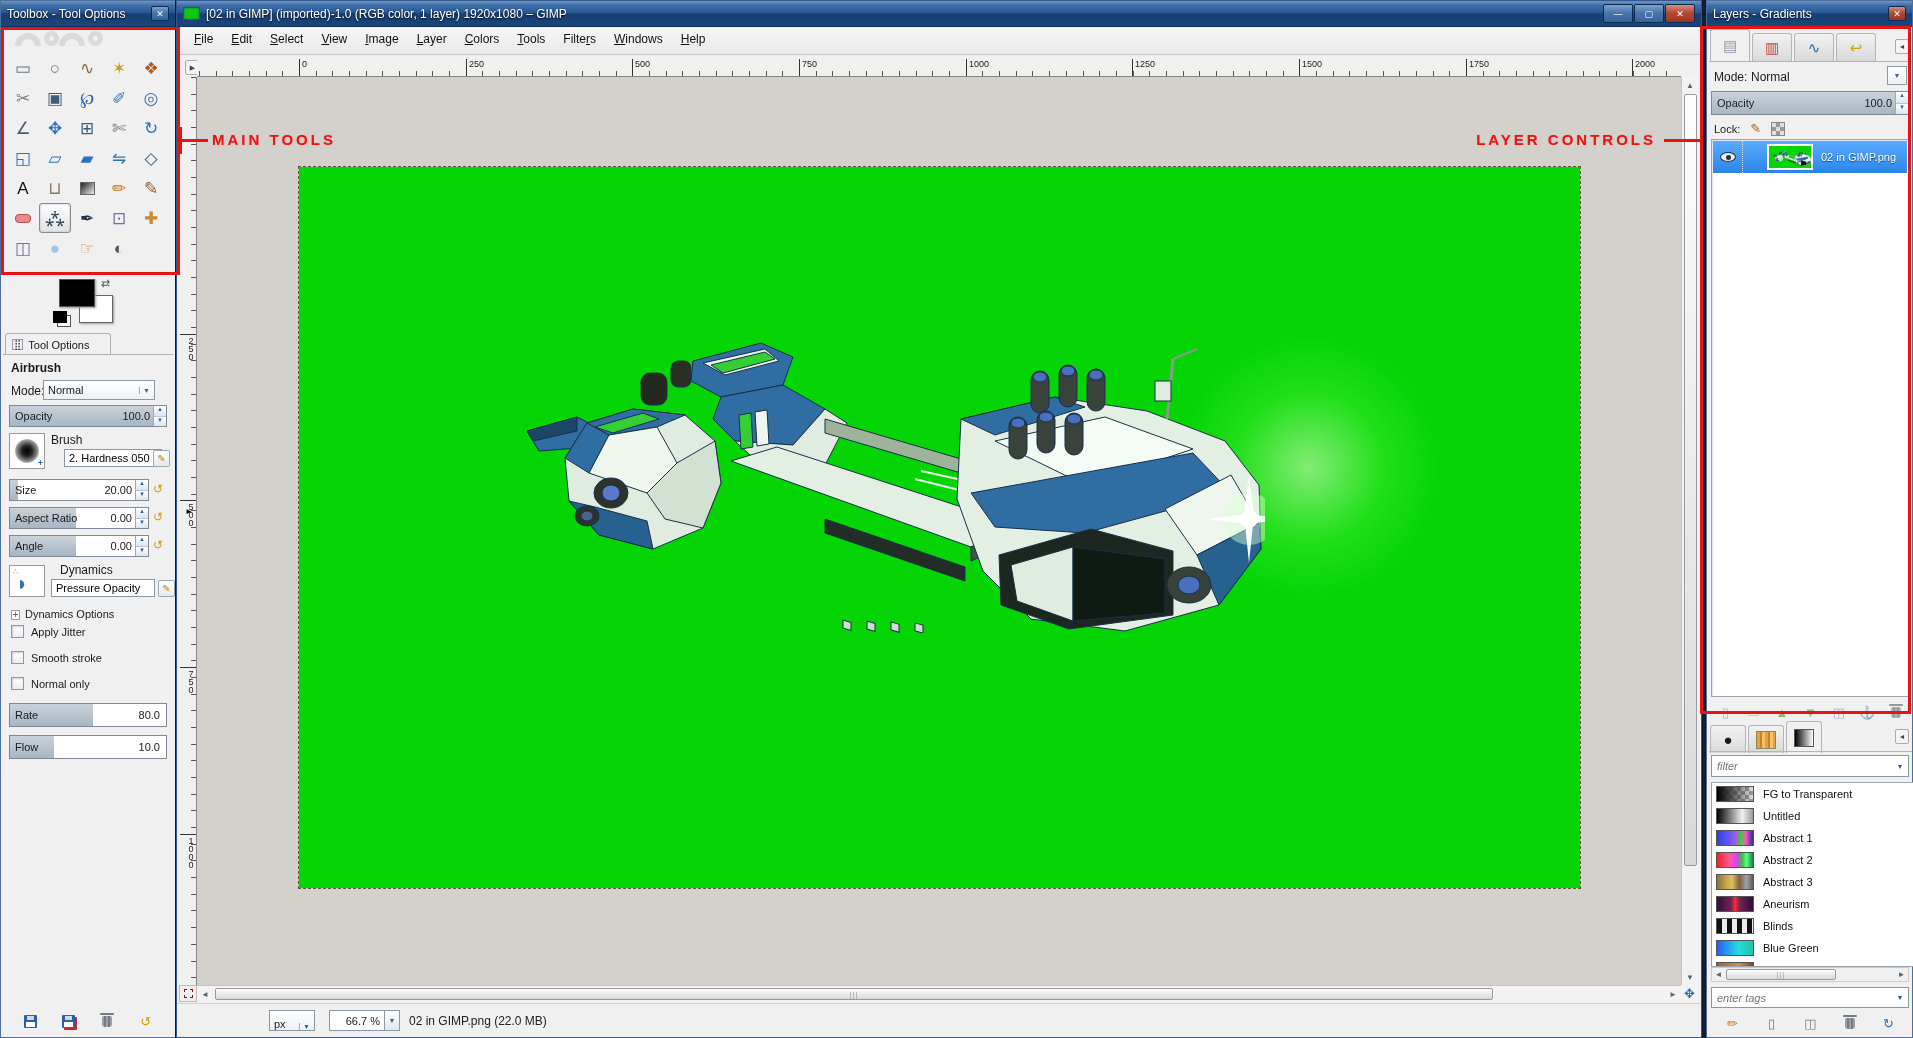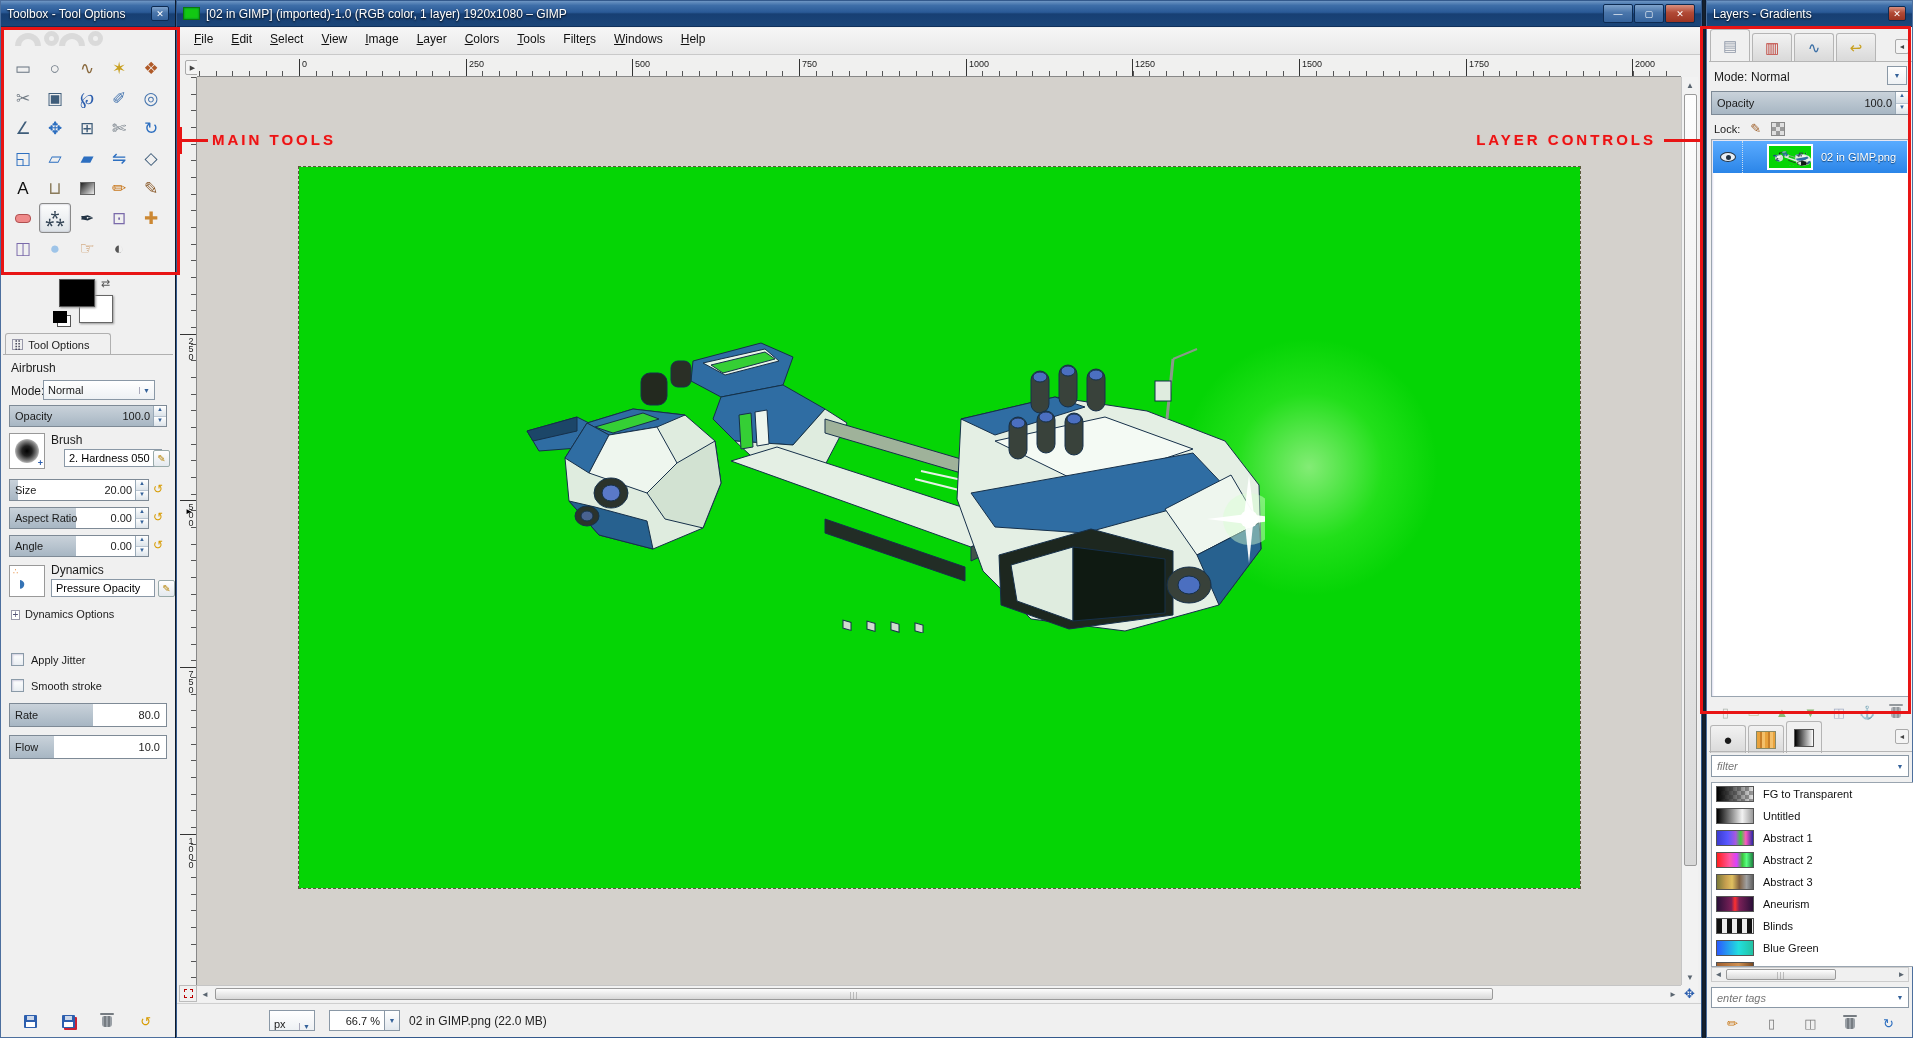--- a/index.html
+++ b/index.html
@@ -34,21 +34,21 @@
   .fg-sw { position:absolute; left:6px; top:2px; width:36px; height:28px; background:#000; border:1px solid #555; box-shadow:1px 1px 2px #999; }
   .swap { position:absolute; left:48px; top:0; font-size:11px; color:#555; }
   .mini-bw { position:absolute; left:0; top:34px; width:14px; height:12px; background:#000; box-shadow:4px 4px 0 -1px #fff,4px 4px 0 0 #555; }
 
   .tooltab { position:absolute; left:4px; top:332px; width:106px; height:22px; background:#f0f0f0;
     border:1px solid #b0b0b0; border-bottom:none; border-radius:3px 3px 0 0; display:flex; align-items:center; gap:5px; padding:0 6px; }
   .tooltab .tabic { font-size:10px; color:#445; border:1px solid #99a; padding:0 1px; line-height:9px; height:11px; }
   .tabline { position:absolute; left:2px; top:353px; width:170px; height:1px; background:#b0b0b0; }
 
   .tb-label { position:absolute; font-size:12px; }
-  .bold { font-weight:normal; }
+  .bold { font-weight:bold; }
   .gselect { position:absolute; height:20px; border:1px solid #8a98a6; background:linear-gradient(#fff,#eef1f4);
     display:flex; align-items:center; padding:0 4px; }
   .gselect .dd { margin-left:auto; font-size:7px; color:#35629a; border-left:1px solid #aab; padding-left:3px; }
 
   .gslider { position:absolute; border:1px solid #7e8a96; background:#fff; }
   .gslider .fill { position:absolute; left:0; top:0; bottom:0; background:linear-gradient(#c9d2da,#a7b6c3); }
   .gslider .lab { position:absolute; left:5px; top:50%; transform:translateY(-50%); }
   .gslider .val { position:absolute; right:16px; top:50%; transform:translateY(-50%); }
   .spin { position:absolute; right:0; top:0; bottom:0; width:13px; border-left:1px solid #9aaab8; display:flex; flex-direction:column; }
   .spin span { flex:1; font-size:6px; line-height:6px; color:#35629a; text-align:center; background:linear-gradient(#fff,#dde4ea); }
@@ -371,29 +371,29 @@
           <span>▲</span>
           <span>▼</span>
         </span>
     </div>
     <span class="resetic" style="left:152px;top:537px">↺</span>
 
     <div class="dynthumb" style="left:8px;top:564px">
       <span class="dots">∴</span>
         <span class="swoosh">◗</span>
     </div>
-    <div class="tb-label" style="left:50px;top:562px">Dynamics</div>
+    <div class="tb-label" style="left:59px;top:562px">Dynamics</div>
     <input class="textin" style="left: 50px; top: 578px; width: 104px;" value="Pressure Opacity">
     <div class="editbtn" style="left:157px;top:579px">✎</div>
 
     <div class="expander" style="left:10px;top:607px">
       <span class="pm">+</span><span>Dynamics Options</span>
     </div>
 
-    <div style="position:absolute;left:10px;top:652px;width:160px">
+    <div style="position:absolute;left:10px;top:624px;width:160px">
 
     <label class="cb" style="position:relative;margin-bottom:13px">
         <span class="box"></span>
         <span>Apply Jitter</span>
       </label>
         <label class="cb" style="position:relative;margin-bottom:13px">
         <span class="box"></span>
         <span>Smooth stroke</span>
       </label>
         <label class="cb" style="position:relative;margin-bottom:13px">

